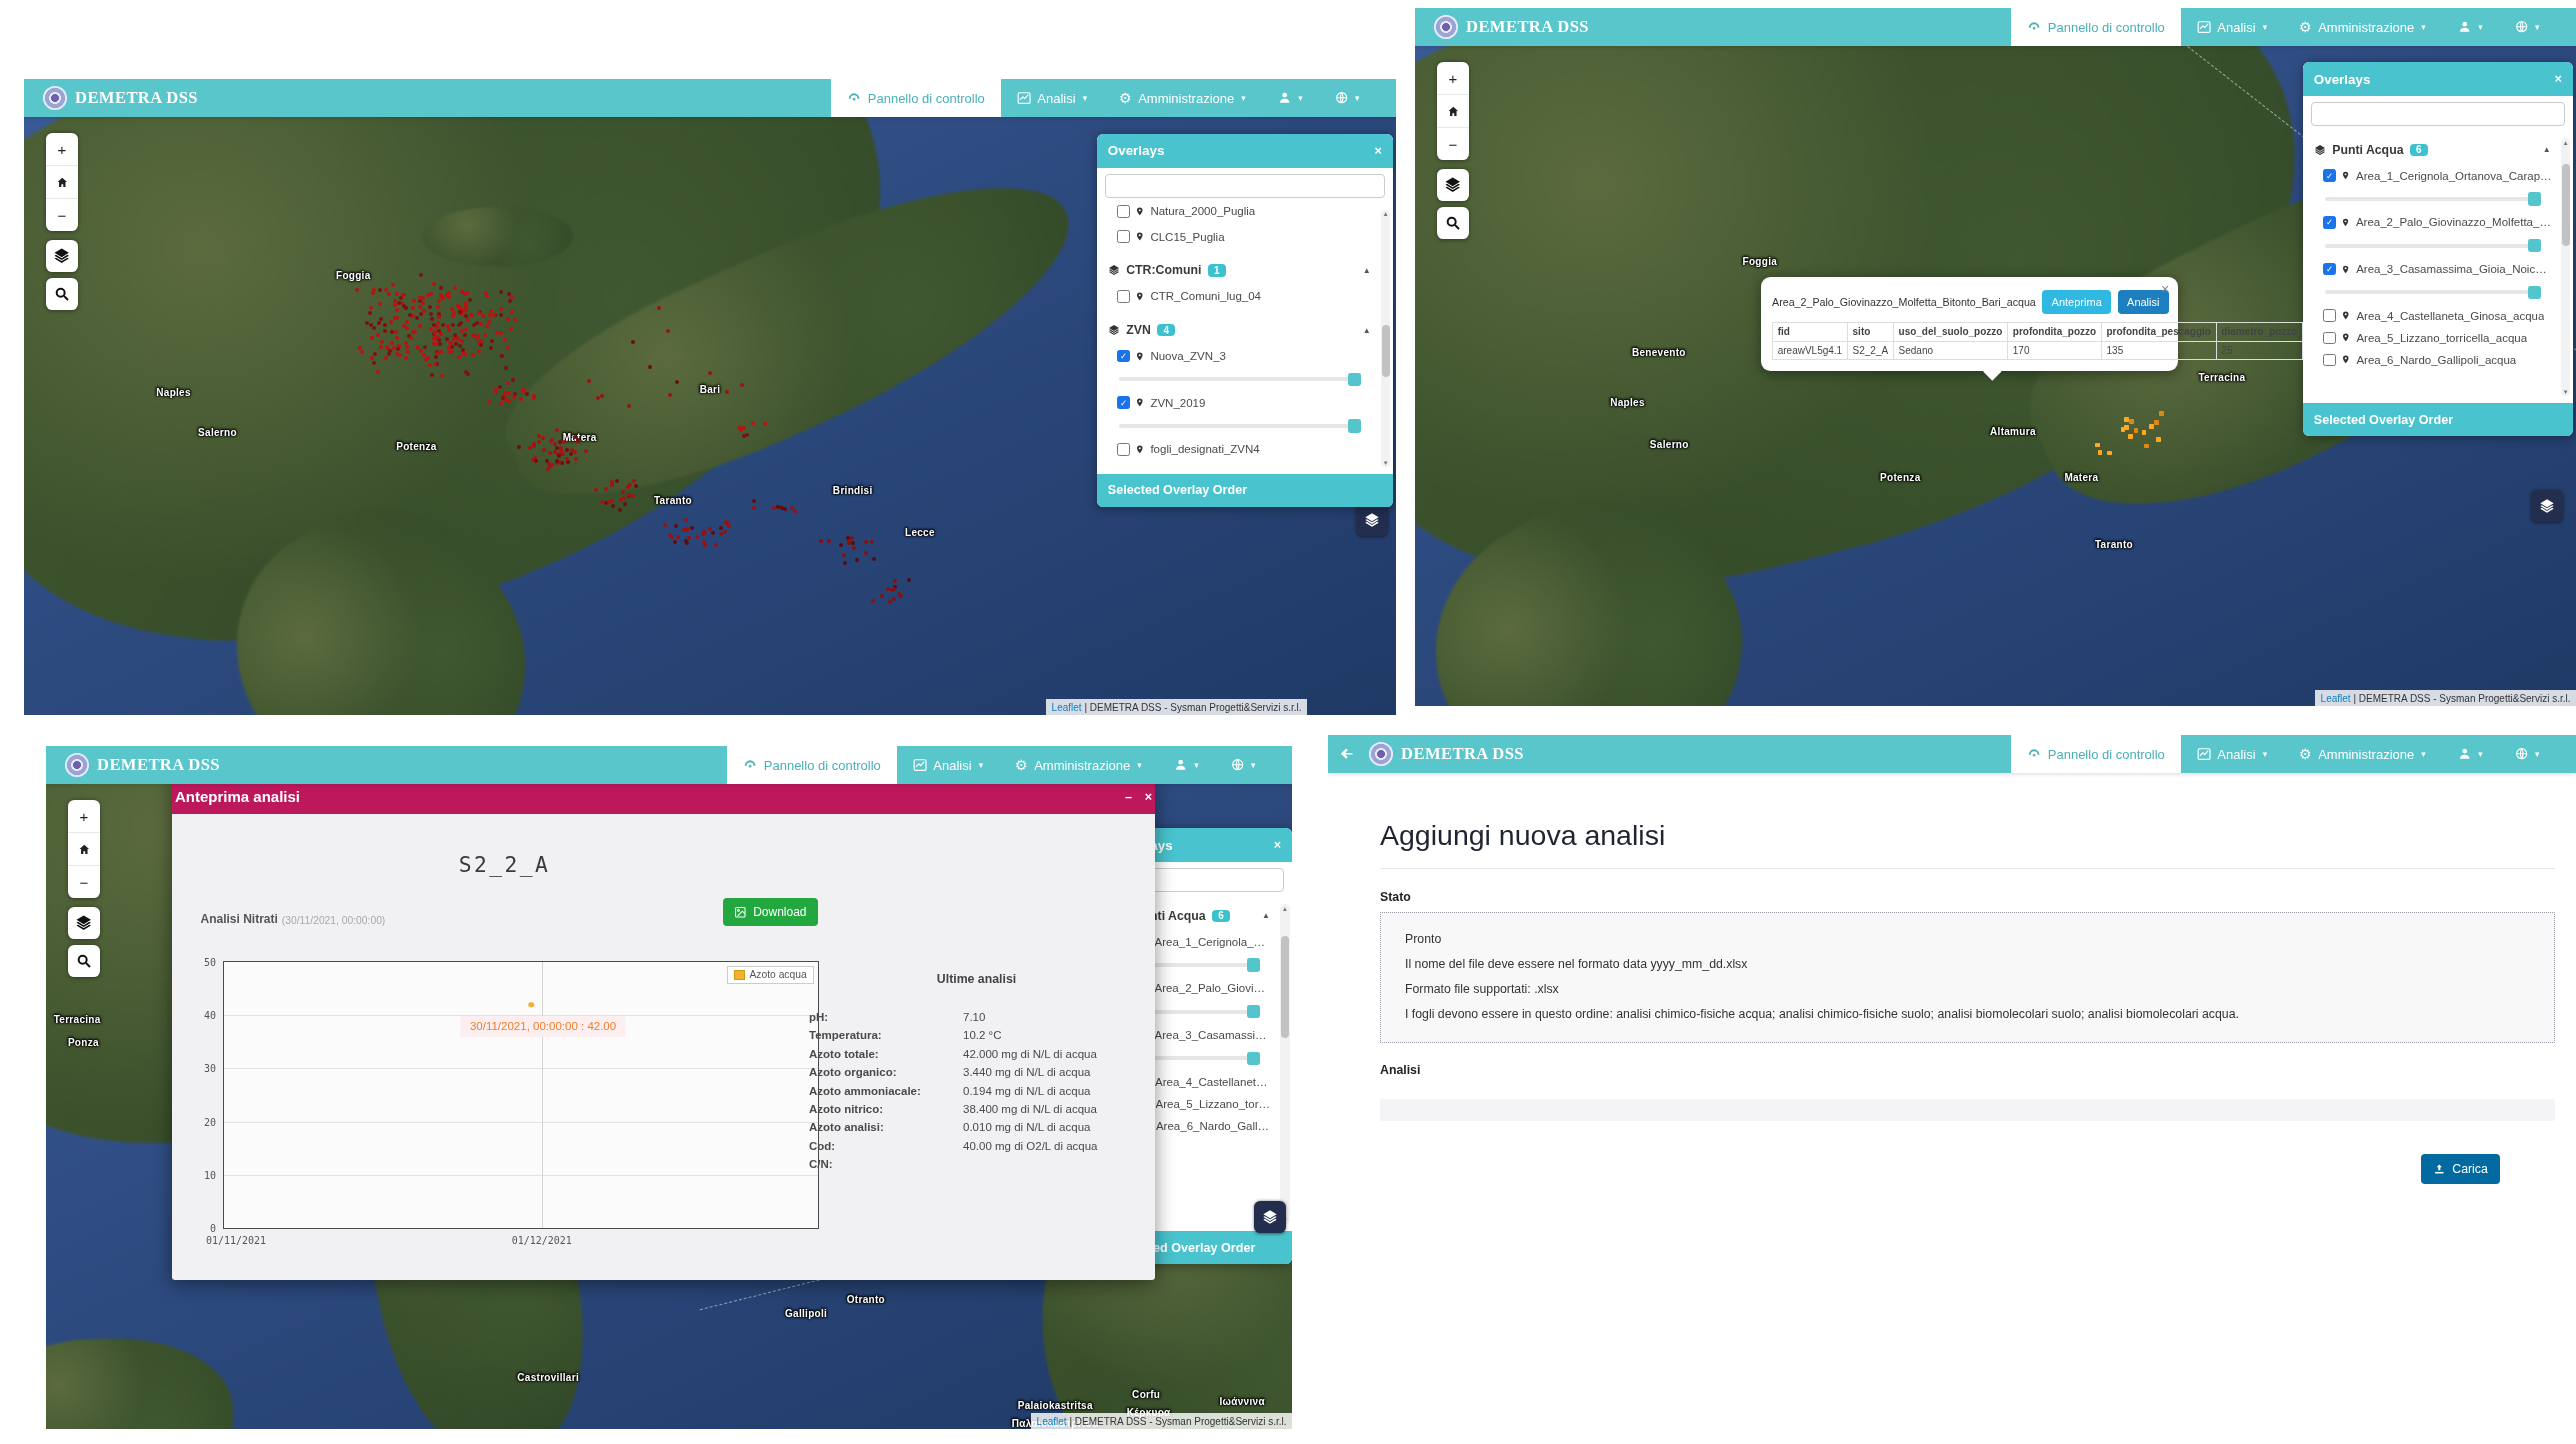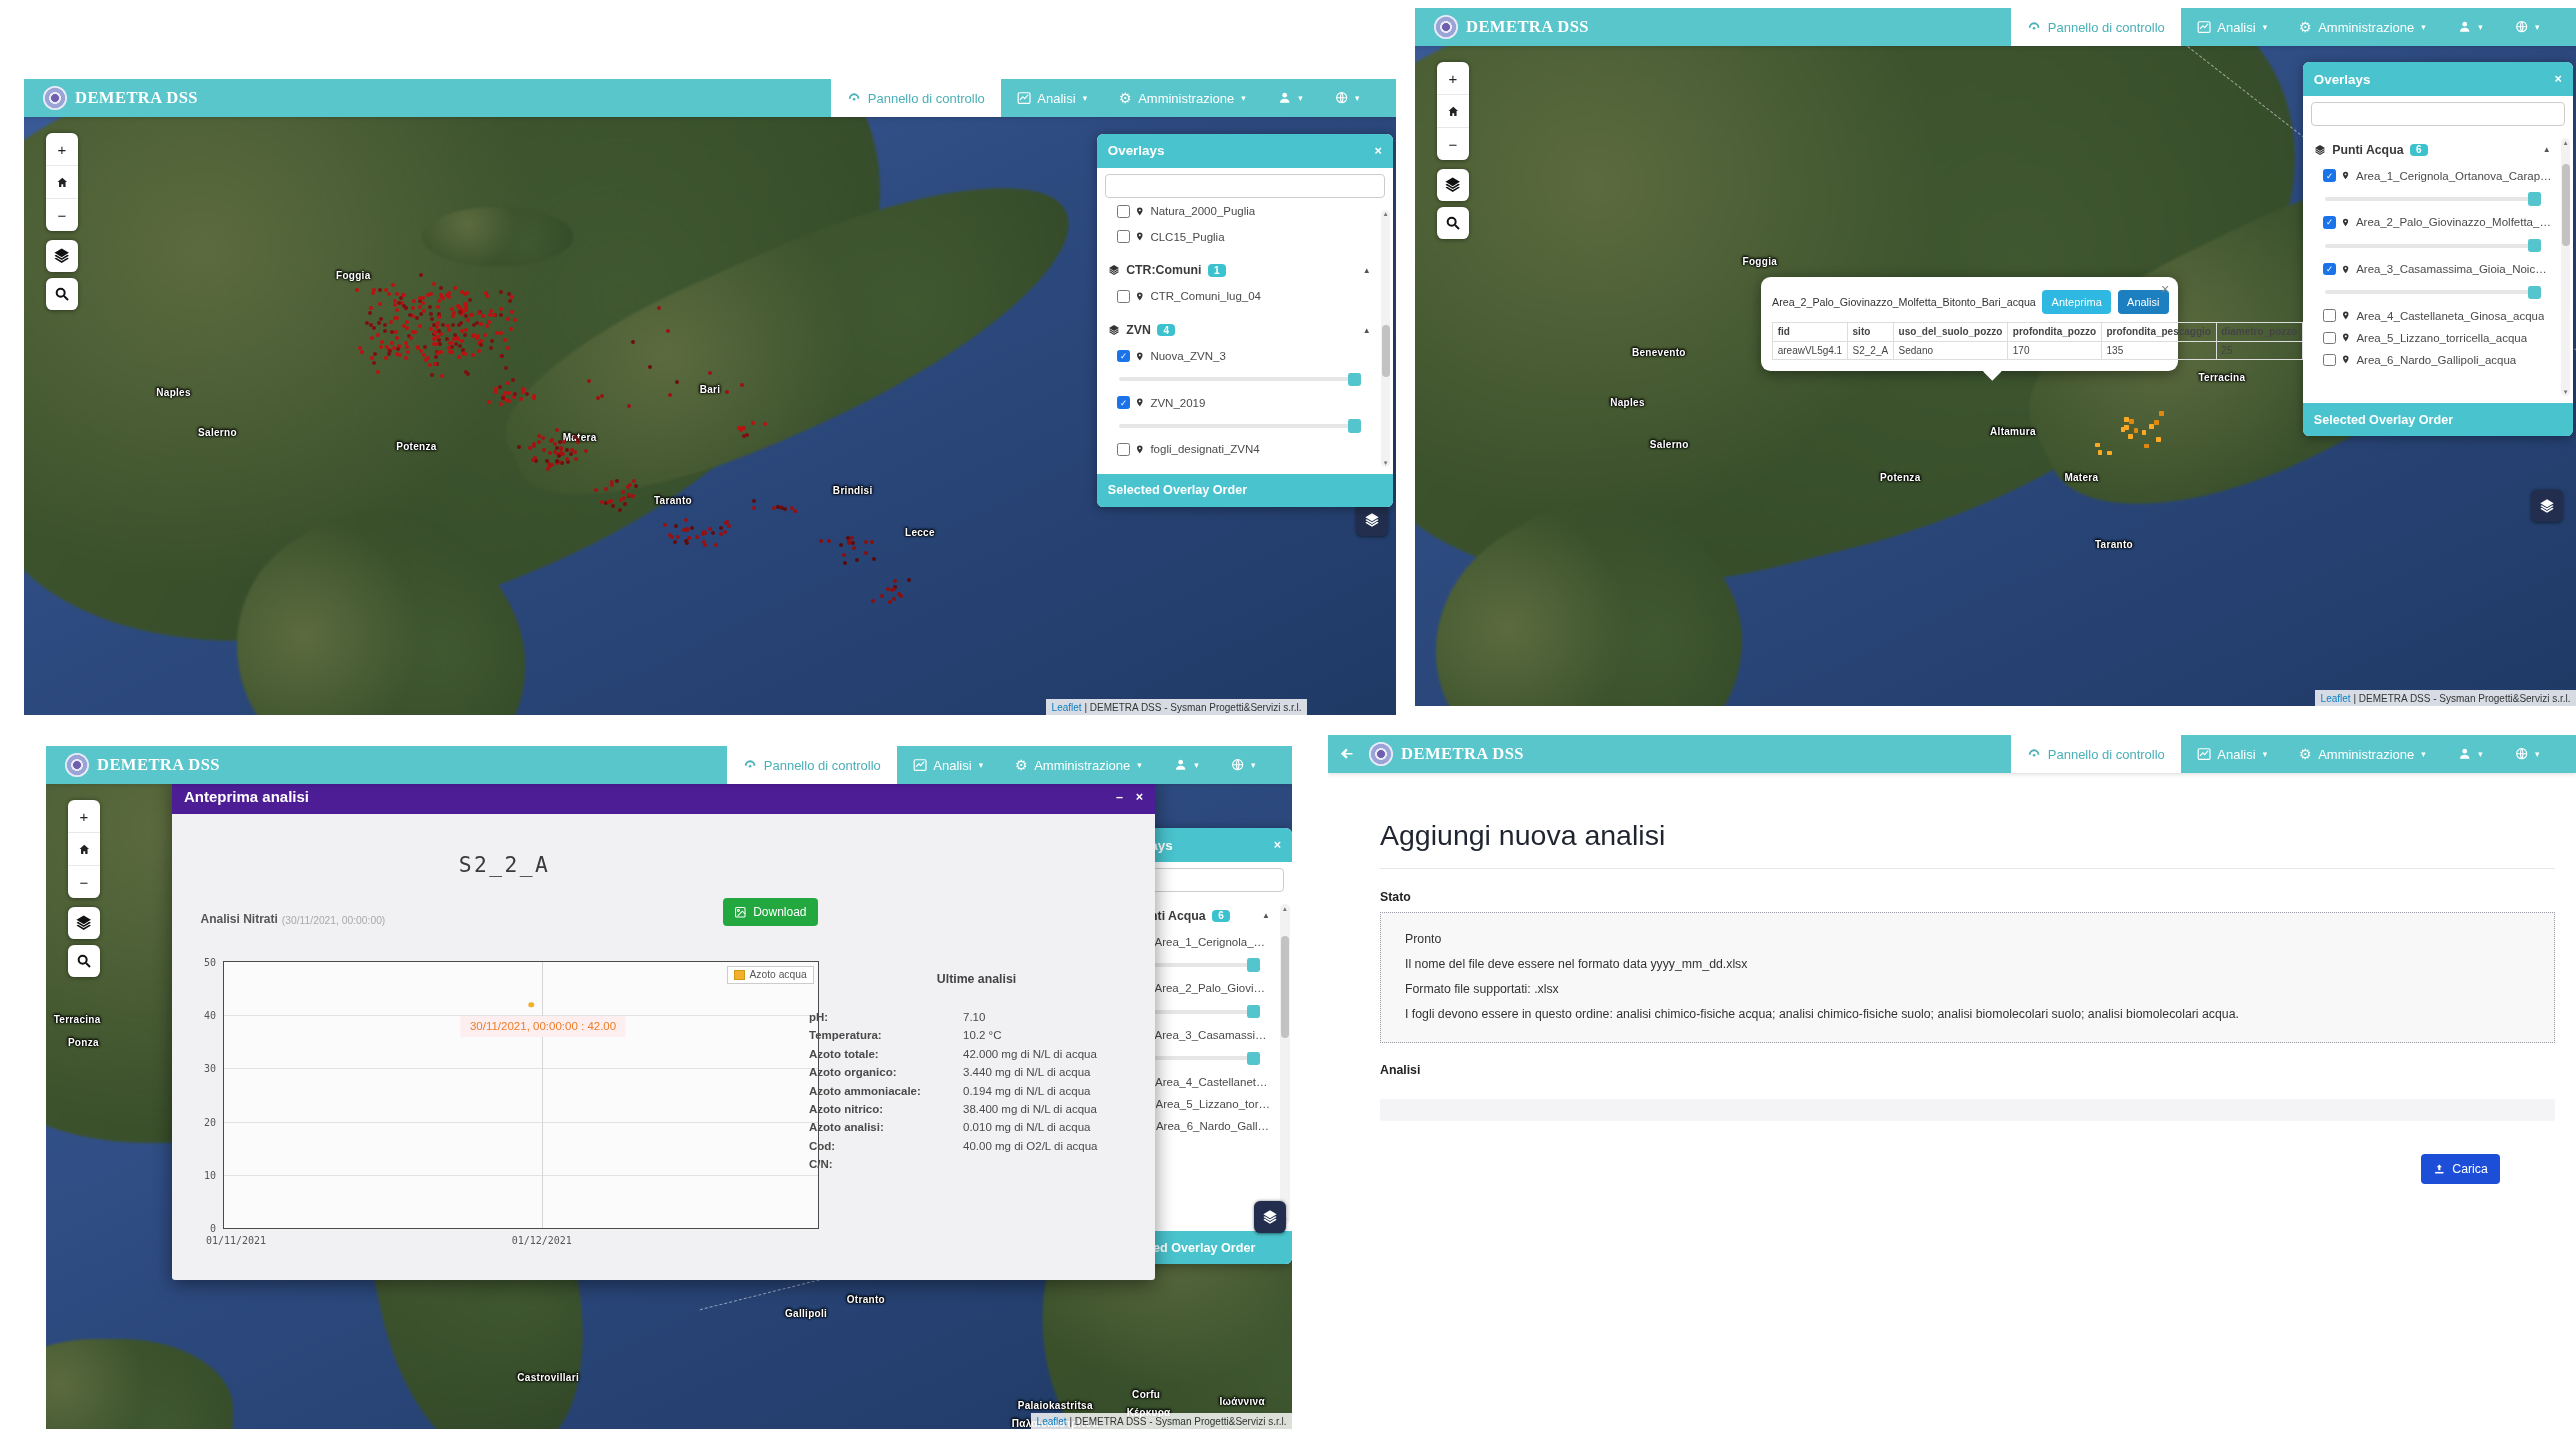--- a/index.html
+++ b/index.html
@@ -100,21 +100,21 @@
   .pbtn{border:none;color:#fff;border-radius:4px;padding:6.3px 9.5px;font-size:11px;cursor:pointer;}
   .pbtn.anteprima{background:#2fb9e2;}
   .pbtn.analisi{background:#1c7fc0;}
   .popup table{border-collapse:collapse;font-size:10px;color:#444;width:100%;}
   .popup th,.popup td{border:0.8px solid #ddd;padding:3.2px 4.7px;text-align:left;white-space:nowrap;}
   .popup th{font-weight:bold;}
   .popup-tail{position:absolute;left:54%;bottom:-6.3px;width:12.6px;height:12.6px;background:#fff;transform:rotate(45deg);}
 
   
   .modal{position:absolute;left:126px;top:33px;width:983px;height:501px;background:#f1f1f3;border-radius:3.2px;box-shadow:0 3.2px 19px rgba(0,0,0,.45);z-index:30;}
-  .modal-head{background:#4c1d95;color:#fff;height:35px;display:flex;align-items:center;padding:0 12px;font-size:15px;font-weight:bold;border-radius:3.2px 3.2px 0 0;}
+  .modal-head{background:#be185d;color:#fff;height:35px;display:flex;align-items:center;padding:0 3px;font-size:15px;font-weight:bold;border-radius:3.2px 3.2px 0 0;}
   .modal-ctl{margin-left:auto;display:flex;gap:12.6px;font-size:12.6px;}
   .modal-ctl span{cursor:pointer;}
   .m-station{position:absolute;left:24px;top:73px;width:617px;text-align:center;font-family:"DejaVu Sans Mono","Liberation Mono",monospace;font-size:21.3px;color:#3a3a3a;letter-spacing:2.4px;}
   .m-series-row{position:absolute;left:28.5px;top:119px;width:617px;display:flex;align-items:flex-end;}
   .m-series{font-size:12px;color:#555;font-weight:bold;}
   .m-series-date{font-size:10.3px;color:#a9a9a9;font-weight:normal;margin-left:4px;}
   .btn-download{margin-left:auto;background:#23a73f;color:#fff;border:none;border-radius:4px;padding:7.1px 11px;font-size:12px;display:flex;gap:6.3px;align-items:center;cursor:pointer;}
   .m-chart{position:absolute;left:51px;top:182px;width:594px;height:266px;background:#fbfbfc;border:1.6px solid #4a4a4a;}
   .gl-h{position:absolute;left:0;right:0;height:0.8px;background:#e2e2e2;}
   .gl-v{position:absolute;top:0;bottom:0;width:0.8px;background:#d5d5d5;}
@@ -132,21 +132,21 @@
   
   .form{position:absolute;left:0;right:0;top:38px;bottom:0;background:#fff;padding:0 20.6px 0 52px;box-sizing:border-box;}
   .form h1{font-size:28.5px;font-weight:normal;color:#1f2430;margin:46px 0 16px;}
   .form hr{border:none;border-top:0.8px solid #e6e6e6;margin:0 0 20.6px;}
   .f-label{font-size:12.3px;font-weight:bold;color:#222;margin:20.6px 0 8px;}
   .statusbox{border:0.8px dotted #9a9aa5;background:#f8f8f8;padding:14.2px 24px;font-size:12.3px;color:#333;line-height:2.05;}
   .filebox{border:0.8px solid #ccc;border-radius:2.4px;padding:5.5px 6.3px;display:flex;align-items:center;gap:8px;font-size:11.5px;color:#555;}
   .file-btn{padding:4px 9.5px;border:0.8px solid #8f8f9d;border-radius:2.4px;background:linear-gradient(#f8f8f8,#e6e6e6);font-size:10.7px;color:#222;cursor:pointer;}
   .progress{margin-top:22px;height:22px;background:#f4f4f6;border-radius:2.4px;}
   .upload-row{margin-top:33px;display:flex;justify-content:flex-end;padding-right:55px;}
-  .btn-carica{background:#1d4ed8;color:#fff;border:none;border-radius:4px;padding:8px 12.6px;font-size:12.3px;display:flex;gap:6.3px;align-items:center;cursor:pointer;}
+  .btn-carica{background:#0369a1;color:#fff;border:none;border-radius:4px;padding:8px 12.6px;font-size:12.3px;display:flex;gap:6.3px;align-items:center;cursor:pointer;}
 </style>
 </head>
 <body>
 
 <section class="shot" id="tl">
   <header class="navbar">
     <div class="brand">
       <span class="logo"></span>
       <span>DEMETRA DSS</span>
     </div>

